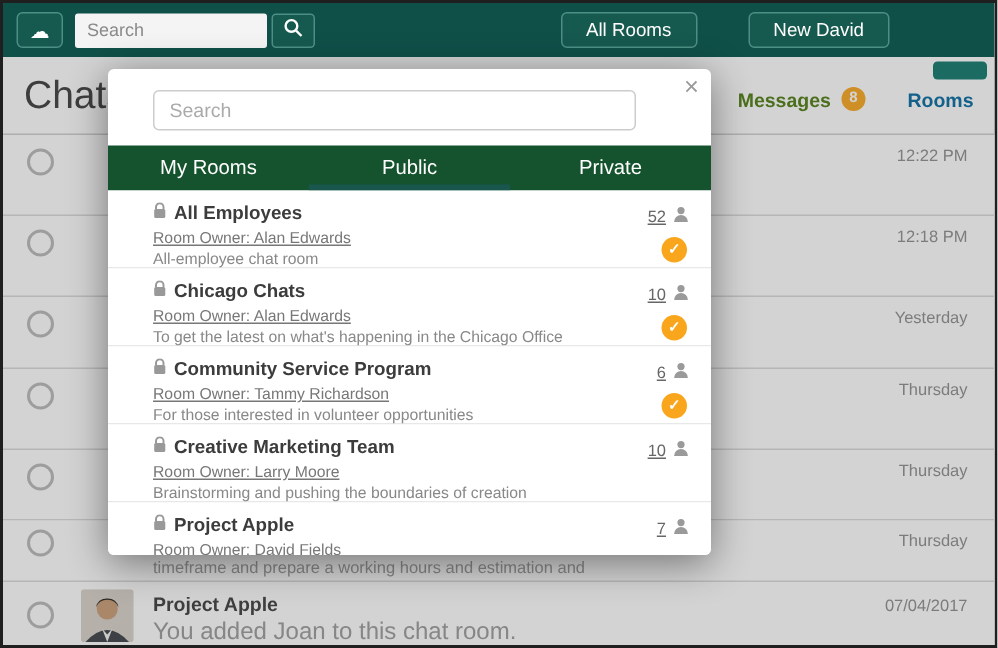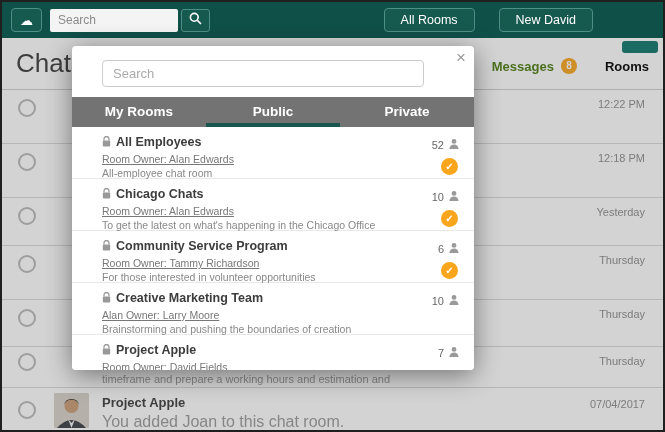--- a/index.html
+++ b/index.html
@@ -6,61 +6,61 @@
   html,body { width:665px; height:432px; font-family:"Liberation Sans", sans-serif; }
   .screen { position:relative; width:665px; height:432px; border:2px solid #1f1f1f; overflow:hidden; background:#fff; }
 
   
   .topbar { position:absolute; top:0; left:0; right:0; height:36px; background:#0f5049; display:flex; align-items:center; padding:0 9px; z-index:2; }
   .cloud-btn { width:31px; height:24px; background:#16594f; border:1px solid #4d8f86; border-radius:4px; color:#fff; font-size:13px; line-height:21px; text-align:center; cursor:pointer; }
   .top-search { display:flex; margin-left:8px; align-items:center; }
   .top-search input { width:128px; height:23px; border:none; background:#f4f4f4; font-size:12px; padding:0 8px; color:#333; border-radius:2px; outline:none; }
   .top-search input::placeholder { color:#8a8a8a; }
   .top-search-btn { width:29px; height:23px; margin-left:3px; background:#16594f; border:1px solid #4d8f86; border-radius:3px; display:flex; align-items:center; justify-content:center; cursor:pointer; }
-  .top-actions { position:absolute; right:70px; top:6px; display:flex; gap:24px; }
+  .top-actions { position:absolute; right:70px; top:6px; display:flex; gap:34px; }
   .top-actions button { height:24px; padding:0 16px; background:#16594f; border:1px solid #4d8f86; border-radius:4px; color:#fff; font-size:12.5px; cursor:pointer; white-space:nowrap; }
 
   
   .content { position:absolute; top:36px; left:0; right:0; bottom:0; background:#fff; }
   .page-header { position:absolute; top:0; left:0; right:0; height:52px; border-bottom:1px solid #cfcfcf; }
   .page-title { position:absolute; left:14px; top:10px; font-size:26px; color:#3c3c3c; }
   .header-tabs { position:absolute; right:14px; top:20px; display:flex; align-items:center; gap:7px; font-size:13px; font-weight:bold; }
   .messages-label { color:#4d7c0f; cursor:pointer; }
   .msg-badge { width:16px; height:16px; border-radius:50%; background:#f9a61c; color:#fff; font-size:10px; line-height:16px; text-align:center; font-weight:bold; }
-  .rooms-label { color:#000000; cursor:pointer;padding-left:21px; }
+  .rooms-label { color:#0369a1; cursor:pointer;padding-left:21px; }
   .corner-accent { position:absolute; top:3px; right:5px; width:36px; height:12px; background:#1b6b62; border-radius:3px; z-index:5; }
 
   .chat-row { position:absolute; left:0; right:0; border-bottom:1px solid #d9d9d9; background:#fff; }
   .row-circle { position:absolute; left:16px; top:9px; width:18px; height:18px; border:2px solid #b9b9b9; border-radius:50%; background:#fff; }
   .row-time { position:absolute; right:18px; top:8px; font-size:11px; color:#8d8d8d; }
   .row-preview { position:absolute; left:100px; top:335px; width:363px; font-size:11px; color:#9a9a9a; white-space:nowrap; overflow:hidden; z-index:1; }
 
   .last-row { border-bottom:none; }
   .last-row .avatar { position:absolute; left:52px; top:5px; width:35px; height:35px; border-radius:2px; overflow:hidden; background:#d9d2c9; }
   .last-title { position:absolute; left:100px; top:7px; font-size:13px; font-weight:bold; color:#3c3c3c; }
   .last-sub { position:absolute; left:100px; top:25px; font-size:16px; color:#9a9a9a; }
 
   .dim { position:absolute; inset:0; background:rgba(70,70,70,0.24); z-index:4; }
 
   
   .modal { position:absolute; left:70px; top:44px; width:402px; height:324px; background:#fff; border-radius:4px; box-shadow:0 5px 26px rgba(0,0,0,0.45); z-index:10; overflow:hidden; }
   .modal-close { position:absolute; top:3px; right:8px; background:none; border:none; color:#9a9a9a; font-size:17px; cursor:pointer; line-height:1; }
   .modal-search { display:block; margin:14px 48px 10px 30px; width:322px; height:27px; border:1px solid #ccc; border-radius:4px; padding:0 10px; font-size:13px; color:#333; outline:none; }
   .modal-search::placeholder { color:#aaa; }
-  .tabbar { display:flex; height:30px; background:#737373;font-weight:bold; }
+  .tabbar { display:flex; height:30px; background:#14532d; }
   .tab { flex:1; position:relative; color:#fff; font-size:13.5px; line-height:30px; text-align:center; cursor:pointer; }
   .tab-underline { position:absolute; left:0; right:0; bottom:0; height:4px; background:#19564e; }
 
   .room-item { position:relative; height:52px; padding:6px 60px 0 30px; border-bottom:1px solid #e8e8e8; cursor:pointer; background:#fff; }
   .room-name-row { display:flex; align-items:center; gap:5px; }
   .room-name { font-size:12.5px; font-weight:bold; color:#3c3c3c; line-height:14px; }
   .room-owner { font-size:10.5px; color:#777; margin-top:2px; line-height:12px;text-decoration:underline; }
   .room-desc { font-size:10.5px; color:#888; margin-top:2px; line-height:12px; white-space:nowrap; overflow:hidden; }
   .room-meta { position:absolute; right:14px; top:9px; display:flex; align-items:center; gap:4px; }
-  .room-count { font-size:11px; color:#666; }
+  .room-count { font-size:11px; color:#666;text-decoration:underline; }
   .room-check { position:absolute; right:16px; top:31px; width:17px; height:17px; border-radius:50%; background:#f9a61c; color:#fff; font-size:10px; line-height:17px; text-align:center; font-weight:bold; }
 </style>
 </head>
 <body>
 
 <div class="screen">
 
   <div class="topbar">
     <button class="cloud-btn"><span>☁</span></button>
     <div class="top-search">
@@ -210,21 +210,21 @@
       </div>
 
       <div class="room-item">
         <div class="room-name-row">
           <span><svg width="9" height="11" viewBox="0 0 9 11">
                 <path d="M2 4.4 V3 a2.5 2.5 0 0 1 5 0 v1.4" fill="none" stroke="#999" stroke-width="1.3"></path>
                 <rect x="0.8" y="4.4" width="7.4" height="6" rx="1" fill="#999"></rect>
               </svg></span>
           <span class="room-name">Creative Marketing Team</span>
         </div>
-        <div class="room-owner">Alan Owner: Larry Moore</div>
+        <div class="room-owner">Room Owner: Larry Moore</div>
         <div class="room-desc">Brainstorming and pushing the boundaries of creation</div>
         <div class="room-meta">
           <span class="room-count">10</span>
           <span><svg width="12" height="12" viewBox="0 0 12 12">
                 <circle cx="6" cy="3.4" r="2.4" fill="#9a9a9a"></circle>
                 <path d="M1.4 11 a4.6 4.6 0 0 1 9.2 0 z" fill="#9a9a9a"></path>
               </svg></span>
         </div>
       </div>
 

